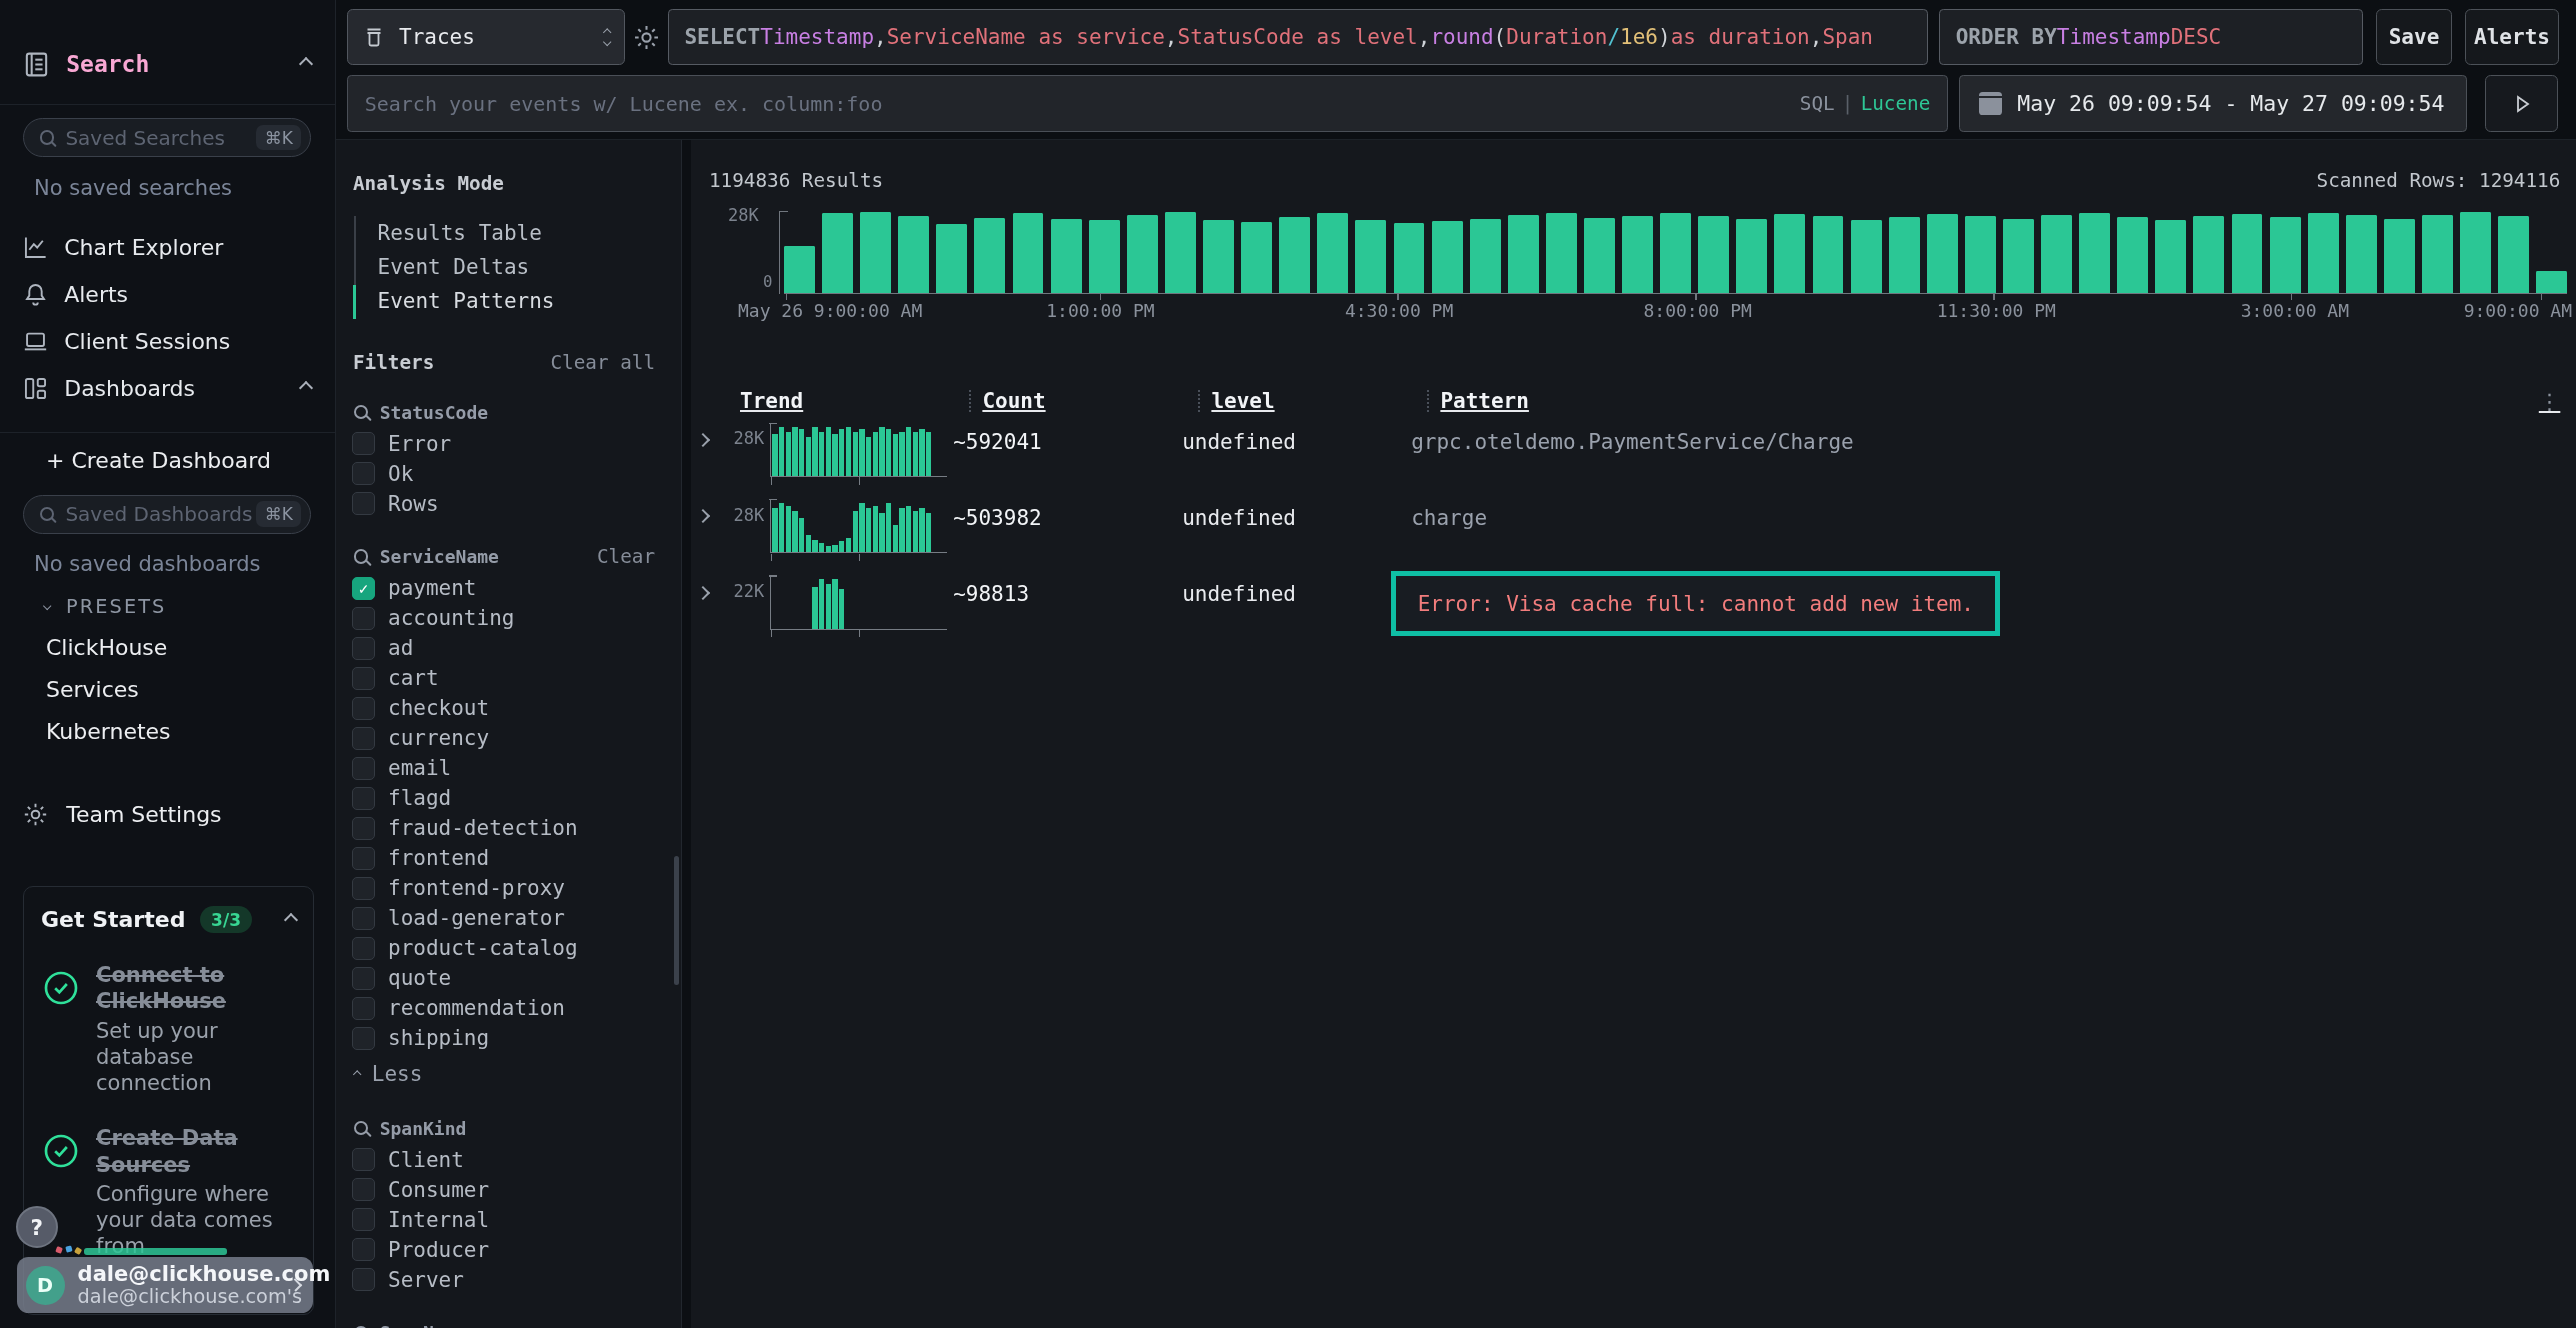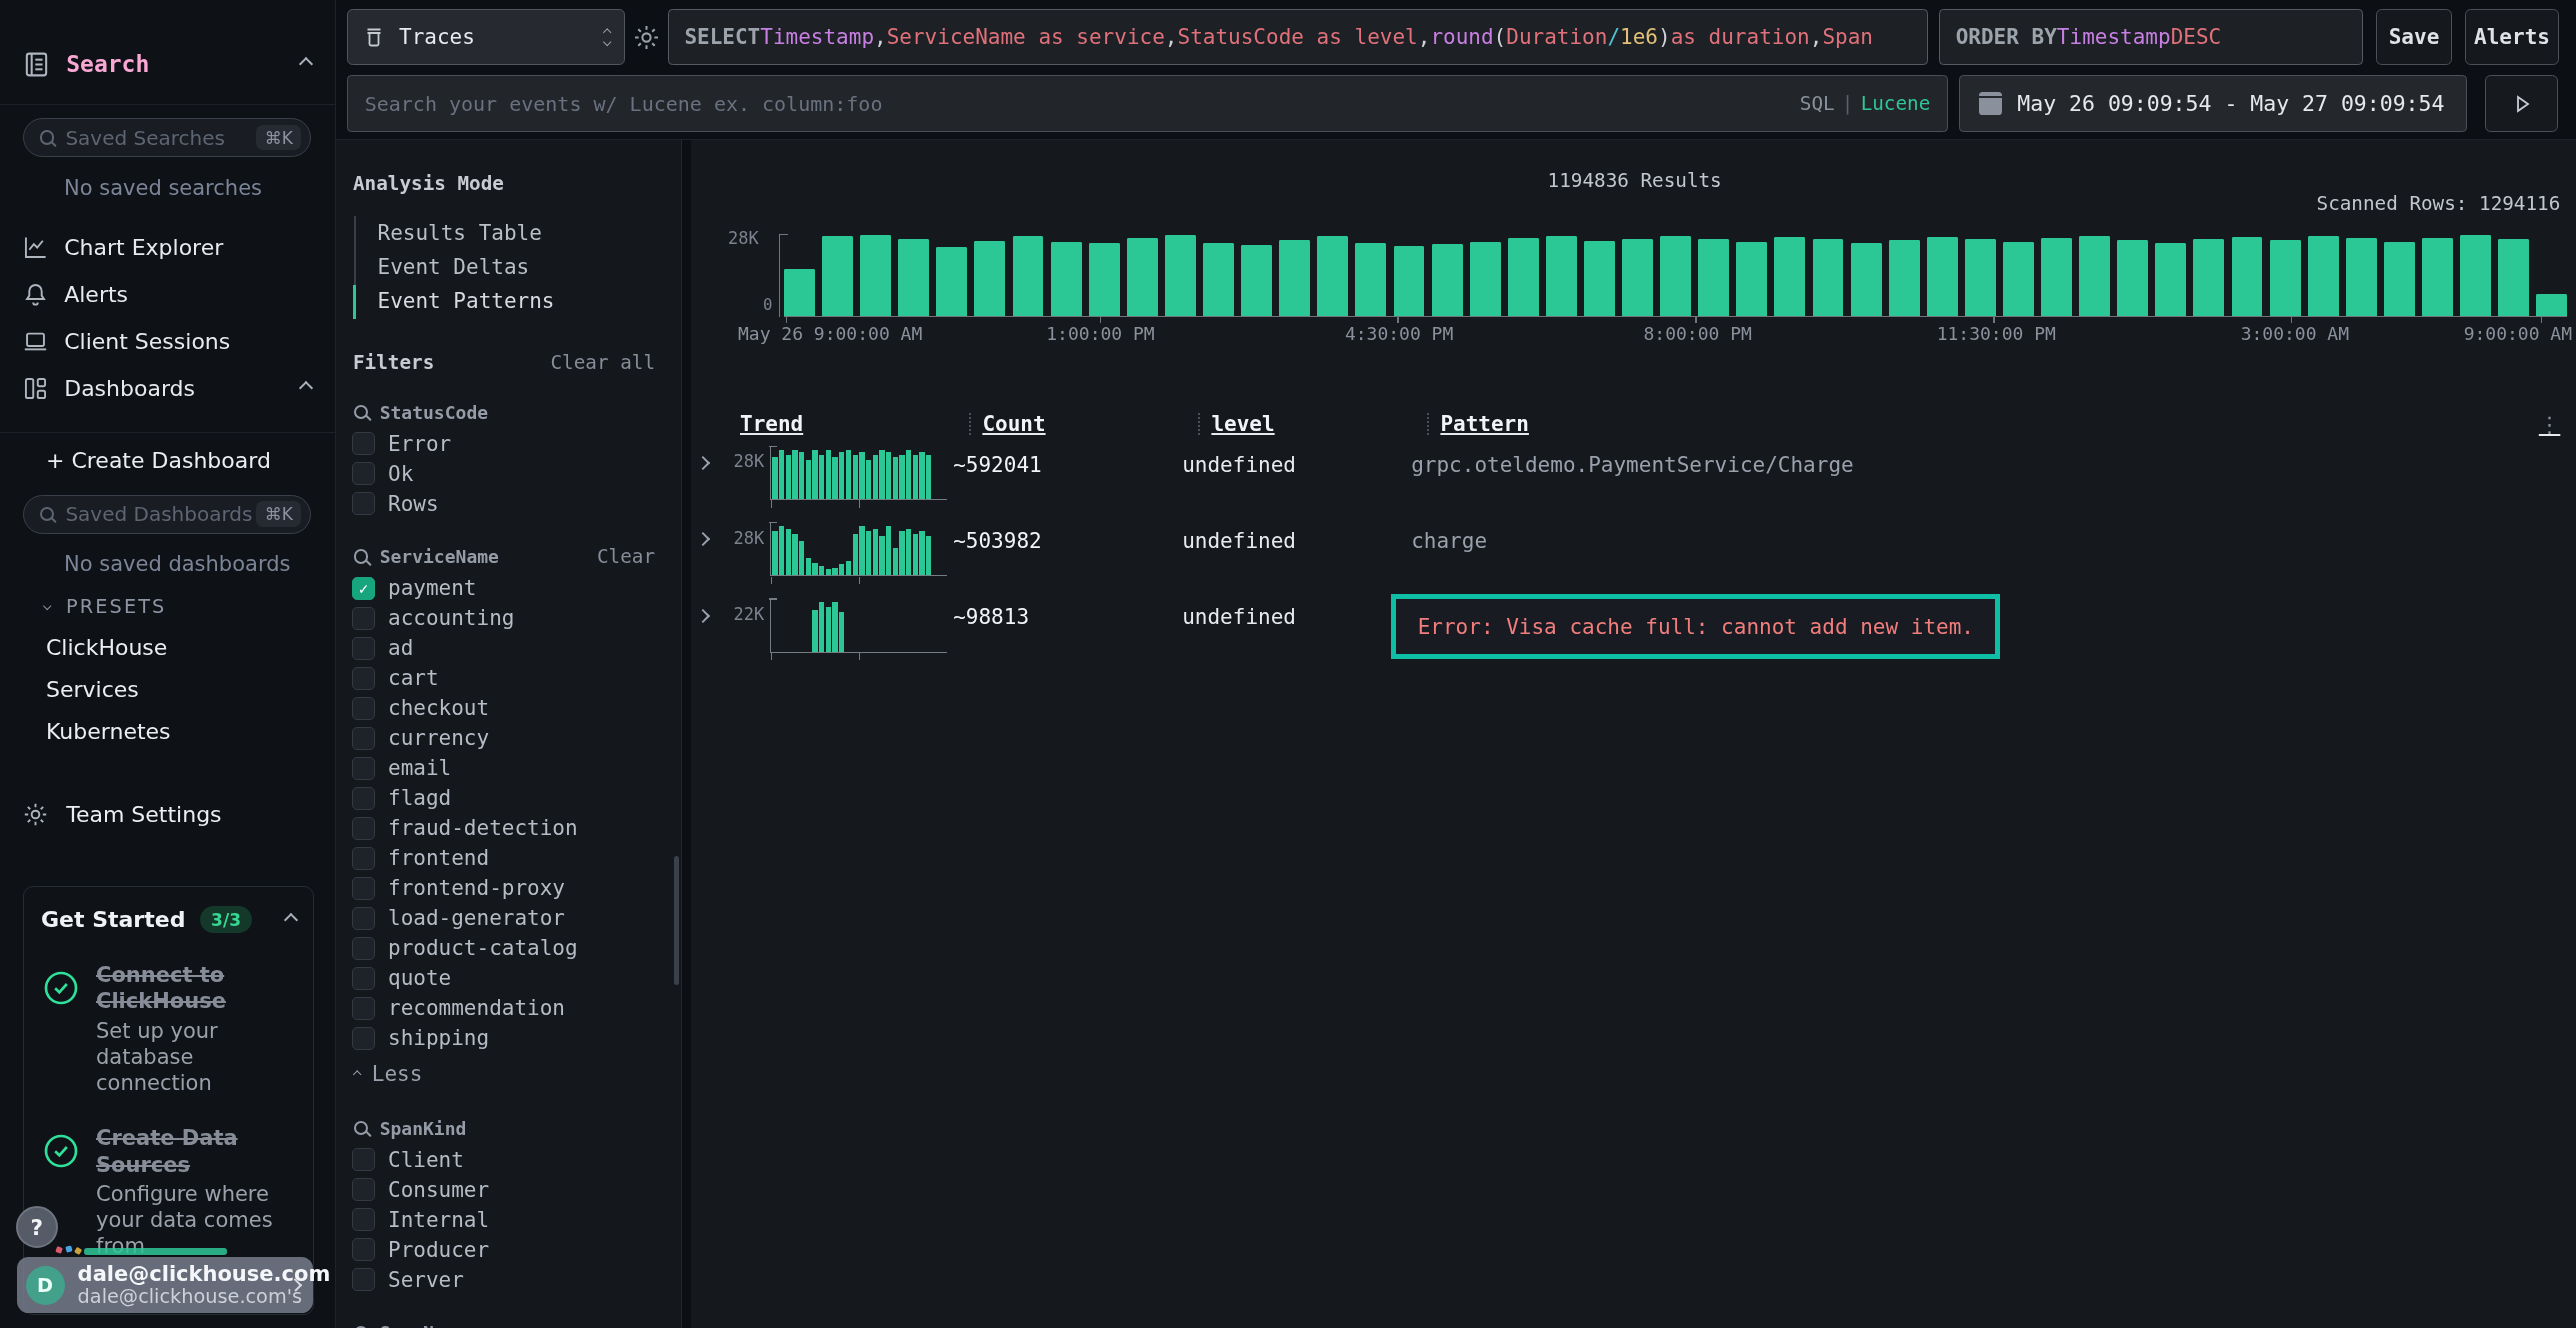--- a/index.html
+++ b/index.html
@@ -41,21 +41,21 @@
   .nav-search-row .chev { margin-left:auto; color:#aab0ba; }
   .side-divider { border-top:1.4px solid #1d2229; margin-top:20px; }
 
   .pill-input { display:flex; align-items:center; margin:13px 24px 0 23px; height:39px;
     background:#191d23; border:1.4px solid #3a404a; border-radius:20px; padding:0 8.6px 0 15.7px; color:#5d6472; }
   .pill-input .ph { font-size:20px; margin-left:11.4px; color:#5d6472;
     font-family:"DejaVu Sans","Liberation Sans",sans-serif; }
   .kbd-chip { margin-left:auto; background:#262b33; color:#8b93a0; border-radius:7.2px;
     padding:2.9px 8.6px; font-size:17px; font-family:"DejaVu Sans","Liberation Sans",sans-serif; }
 
-  .side-note { color:#7b8598; font-size:21px; margin-top:18.6px; padding-left:64px;
+  .side-note { color:#7b8598; font-size:21px; margin-top:18.6px; padding-left:34px;
     font-family:"DejaVu Sans","Liberation Sans",sans-serif; }
 
   .nav-list { margin-top:24px; }
   .nav-item { display:flex; align-items:center; height:47px; padding:0 24px 0 21.5px;
     color:#e7eaee; font-size:22px; font-family:"DejaVu Sans","Liberation Sans",sans-serif; }
   .nav-item .ic { width:27px; color:#aeb5bf; flex:none; }
   .nav-item .lbl { margin-left:15.7px; }
   .nav-item .chev { margin-left:auto; color:#aab0ba; }
 
   .simple-row { display:flex; align-items:center; height:42px; padding-left:46px;
@@ -160,21 +160,21 @@
   .fg-row { display:flex; align-items:center; gap:13px; height:30px; padding-left:24px; }
   .cbx { width:23px; height:23px; border-radius:5px; background:#1f2329; border:1.4px solid #343a42; flex:none;
     display:flex; align-items:center; justify-content:center; color:#fff; font-size:15.7px; font-weight:bold; }
   .cbx.checked { background:#17a57e; border-color:#17a57e; }
   .fg-label { color:#b6bcc5; font-size:21px; white-space:nowrap; }
   .fg-less { display:flex; align-items:center; gap:11.4px; height:33px; margin-top:4.3px; padding-left:26px; color:#9aa1ad; font-size:21px; }
   .fp-scrollthumb { position:absolute; right:2.1px; top:716px; width:5px; height:129px; background:#3b414b; border-radius:2.9px; }
 
   
   .main { position:absolute; left:691px; top:140px; right:0; bottom:0; background:#15181d; overflow:hidden; }
-  .results-head { display:flex; align-items:center; margin-top:29px; padding:0 15.7px 0 18px;flex-direction:column; }
+  .results-head { display:flex; align-items:center; margin-top:29px; padding:0 15.7px 0 18px; }
   .results-count { font-size:19.3px; color:#c2c7cd; }
   .scanned { margin-left:auto; font-size:19.3px; color:#c2c7cd; }
 
   .hist { position:relative; height:112px; margin-top:15.7px; }
   .hist-yaxis { position:absolute; left:88px; top:2.9px; bottom:26px; width:1.4px; background:#70767e; }
   .hist-yaxis::before { content:''; position:absolute; left:0; top:0; width:8.6px; height:1.4px; background:#70767e; }
   .hist-ymax { position:absolute; left:37px; top:-2.9px; font-size:17px; color:#7c838e; }
   .hist-yzero { position:absolute; left:72px; bottom:29px; font-size:15.7px; color:#7c838e; }
   .hist-bars { position:absolute; left:93px; right:8.6px; top:2.9px; bottom:26px; display:flex;
     align-items:flex-end; gap:7.2px; border-bottom:1.4px solid #70767e; }

